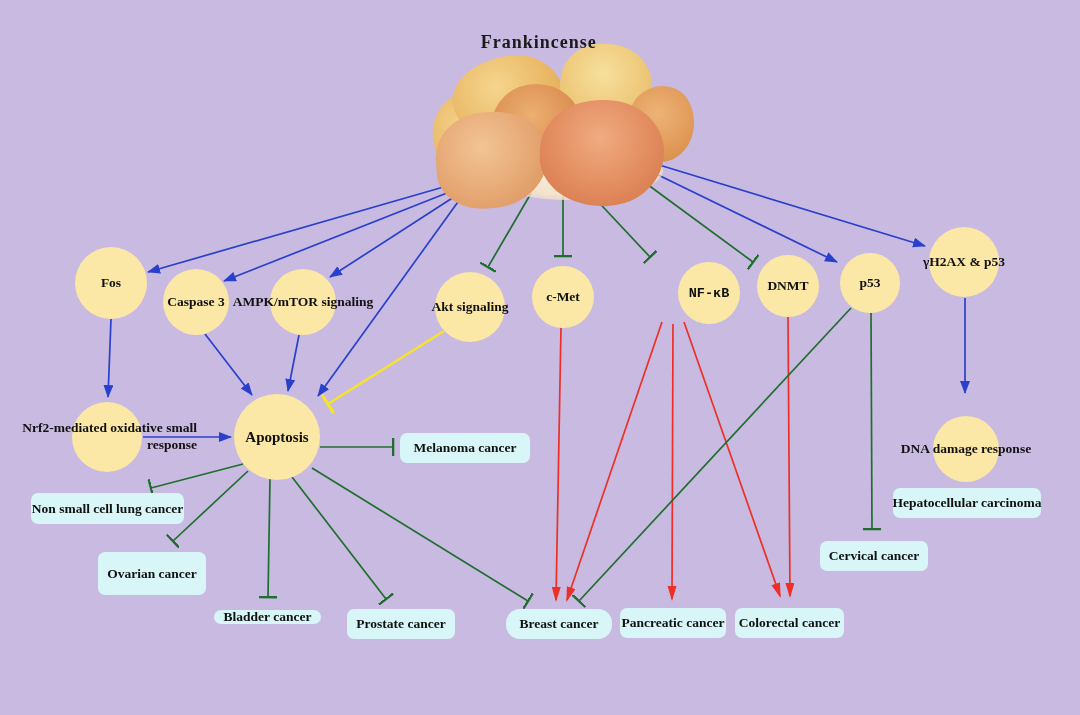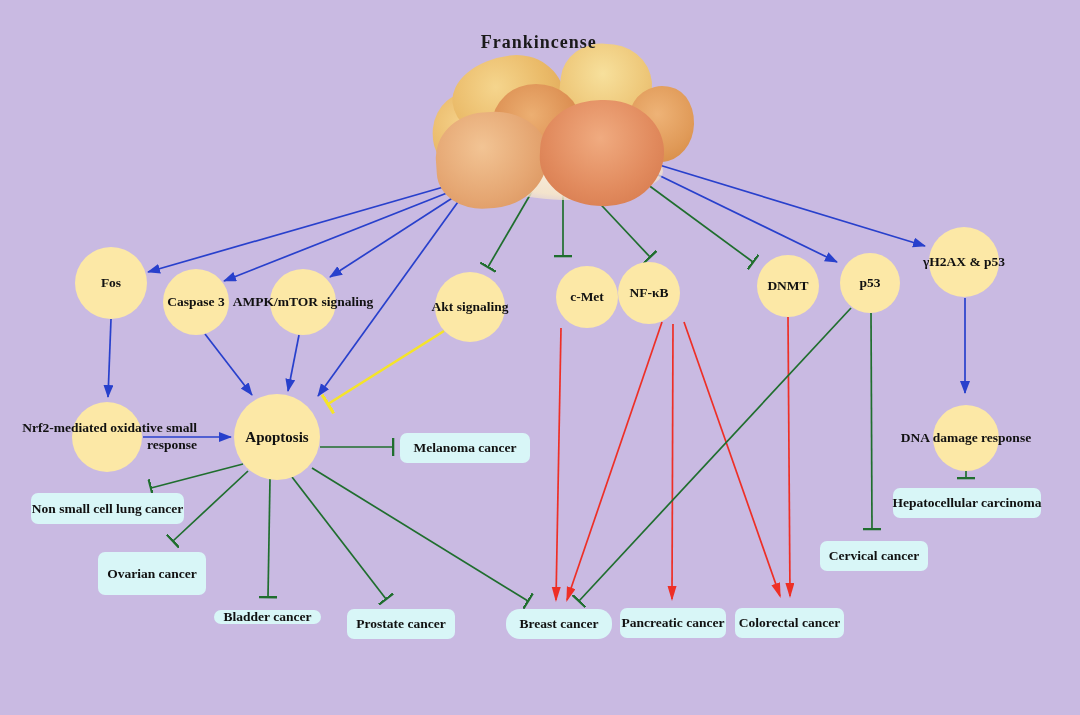--- a/index.html
+++ b/index.html
@@ -114,42 +114,42 @@
   </div>
   <div class="pnode" style="left:163px;top:269px;width:66px;height:66px;">
     <span class="lbl">Caspase 3</span>
   </div>
   <div class="pnode" style="left:270px;top:269px;width:66px;height:66px;">
     <span class="lbl">AMPK/mTOR signaling</span>
   </div>
   <div class="pnode" style="left:435px;top:272px;width:70px;height:70px;">
     <span class="lbl">Akt signaling</span>
   </div>
-  <div class="pnode" style="left:556px;top:266px;width:62px;height:62px;">
+  <div class="pnode" style="left:532px;top:266px;width:62px;height:62px;">
     <span class="lbl">c-Met</span>
   </div>
-  <div class="pnode" style="left:618px;top:262px;width:62px;height:62px;">
+  <div class="pnode" style="left:678px;top:262px;width:62px;height:62px;font-family:Liberation Mono, monospace;">
     <span class="lbl">NF-κB</span>
   </div>
   <div class="pnode" style="left:757px;top:255px;width:62px;height:62px;">
     <span class="lbl">DNMT</span>
   </div>
   <div class="pnode" style="left:840px;top:253px;width:60px;height:60px;">
     <span class="lbl">p53</span>
   </div>
   <div class="pnode" style="left:929px;top:227px;width:70px;height:70px;">
     <span class="lbl">γH2AX &amp; p53</span>
   </div>
   <div class="pnode" style="left:72px;top:402px;width:70px;height:70px;">
     <span class="lbl wrap2">Nrf2-mediated oxidative small response</span>
   </div>
   <div class="pnode" style="left:234px;top:394px;width:86px;height:86px;">
     <span class="lbl" style="font-size:15px;">Apoptosis</span>
   </div>
-  <div class="pnode" style="left:933px;top:405px;width:66px;height:66px;">
+  <div class="pnode" style="left:933px;top:416px;width:66px;height:66px;">
     <span class="lbl">DNA damage response</span>
   </div>
 
   <div class="cbox" style="left:400px;top:433px;width:130px;height:30px;">
     <span class="lbl">Melanoma cancer</span>
   </div>
   <div class="cbox" style="left:31px;top:493px;width:153px;height:31px;">
     <span class="lbl">Non small cell lung cancer</span>
   </div>
   <div class="cbox" style="left:98px;top:552px;width:108px;height:43px;">

